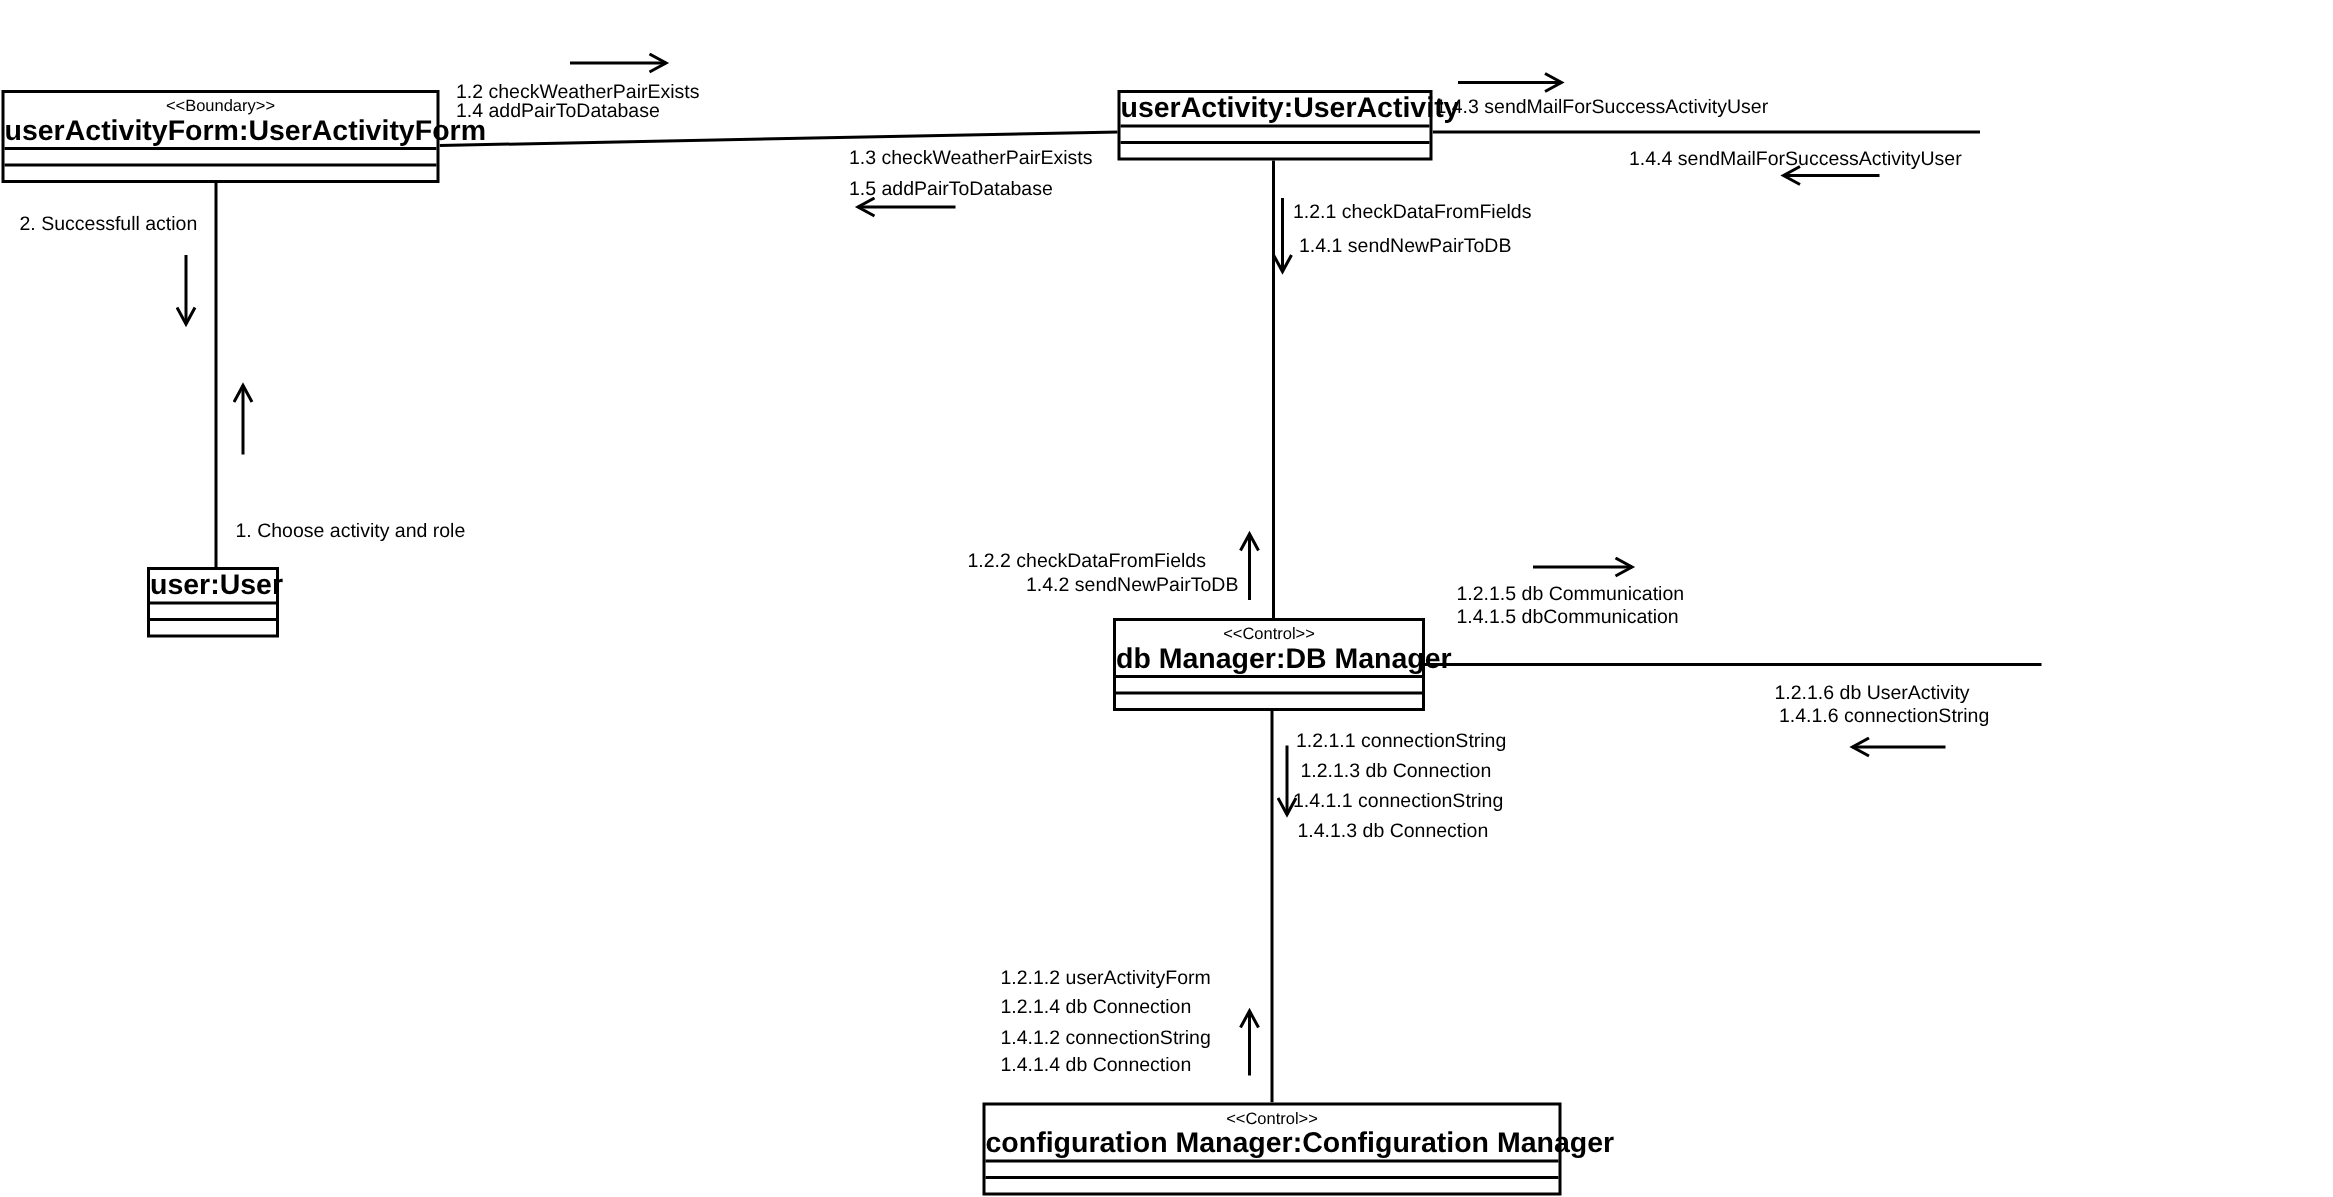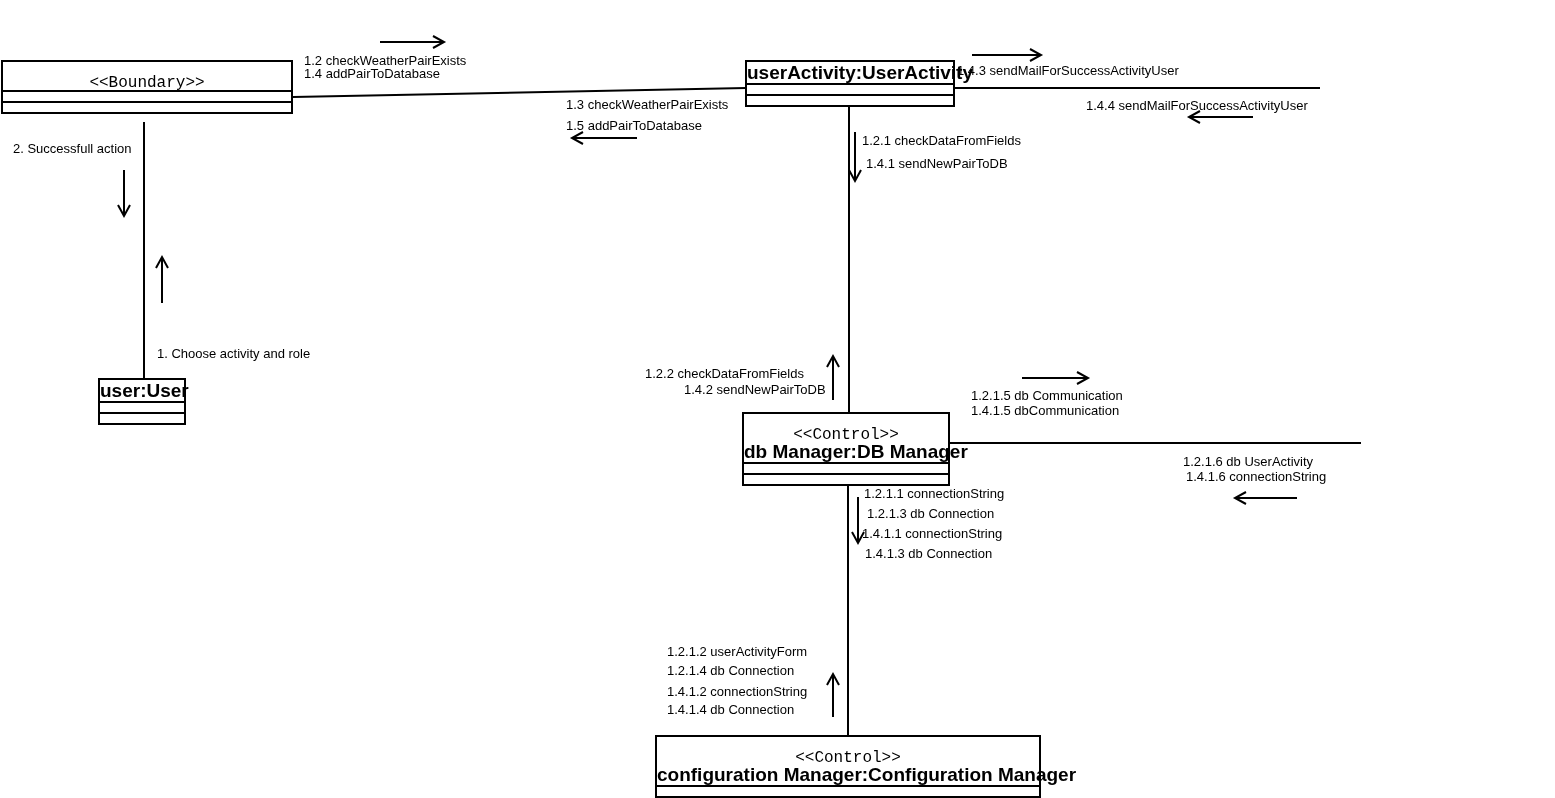--- a/index.html
+++ b/index.html
@@ -22,24 +22,24 @@
     width: 1555px; height: 798px;
   }
   
   .obj {
     position: absolute;
     box-sizing: border-box;
     background: #ffffff;
     border: 2px solid #000000;
   }
   .obj .stereo {
-    font-family: Liberation Mono, monospace;
-    font-size: 16px;
+    font-family: Liberation Sans, sans-serif;
+    font-size: 11px;
     line-height: 14px;
-    padding-top: 14px;
+    padding-top: 2px;
     text-align: center;
     white-space: nowrap;
   }
   .obj .name {
     font-weight: bold;
     font-size: 19px;
     line-height: 20px;
     text-align: center;
     white-space: nowrap;
     overflow: visible;
@@ -88,20 +88,21 @@
     <line x1="1022" y1="378" x2="1088" y2="378" stroke="#000" stroke-width="2" marker-end="url(#ah)"></line>
     <line x1="1297" y1="498" x2="1235" y2="498" stroke="#000" stroke-width="2" marker-end="url(#ah)"></line>
     <line x1="858" y1="497" x2="858" y2="543" stroke="#000" stroke-width="2" marker-end="url(#ah)"></line>
     <line x1="833" y1="717" x2="833" y2="674" stroke="#000" stroke-width="2" marker-end="url(#ah)"></line>
     <line x1="124" y1="170" x2="124" y2="216" stroke="#000" stroke-width="2" marker-end="url(#ah)"></line>
     <line x1="162" y1="303" x2="162" y2="257" stroke="#000" stroke-width="2" marker-end="url(#ah)"></line>
   </svg>
 
   <div class="obj" style="left:1px; top:60px; width:292px;">
     <div class="stereo">&lt;&lt;Boundary&gt;&gt;</div>
+    <div class="name">userActivityForm:UserActivityForm</div>
     <div class="row"></div>
     <div class="row"></div>
   </div>
 
   <div class="obj plain" style="left:745px; top:60px; width:210px;">
     <div class="name">userActivity:UserActivity</div>
     <div class="row"></div>
     <div class="row"></div>
   </div>
 

